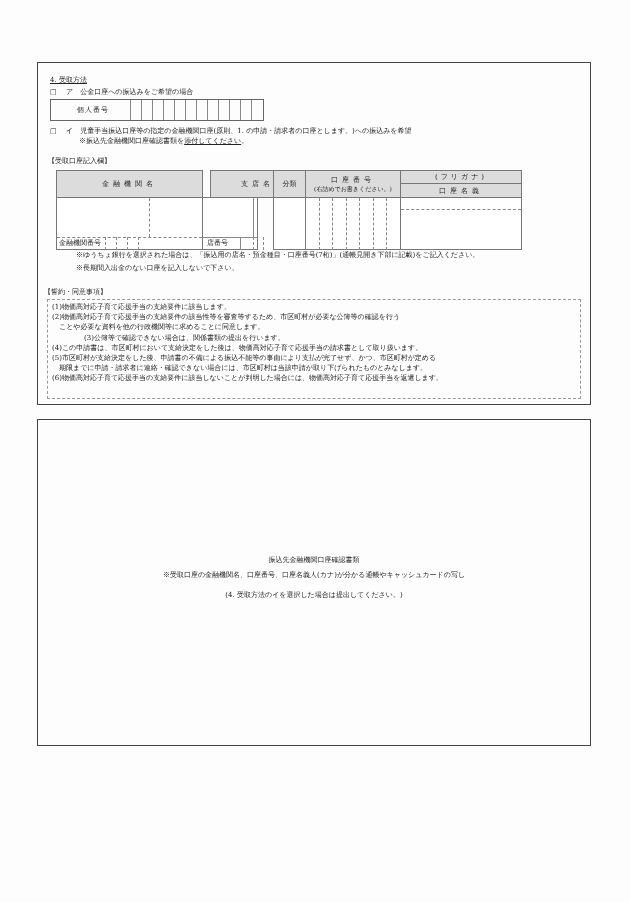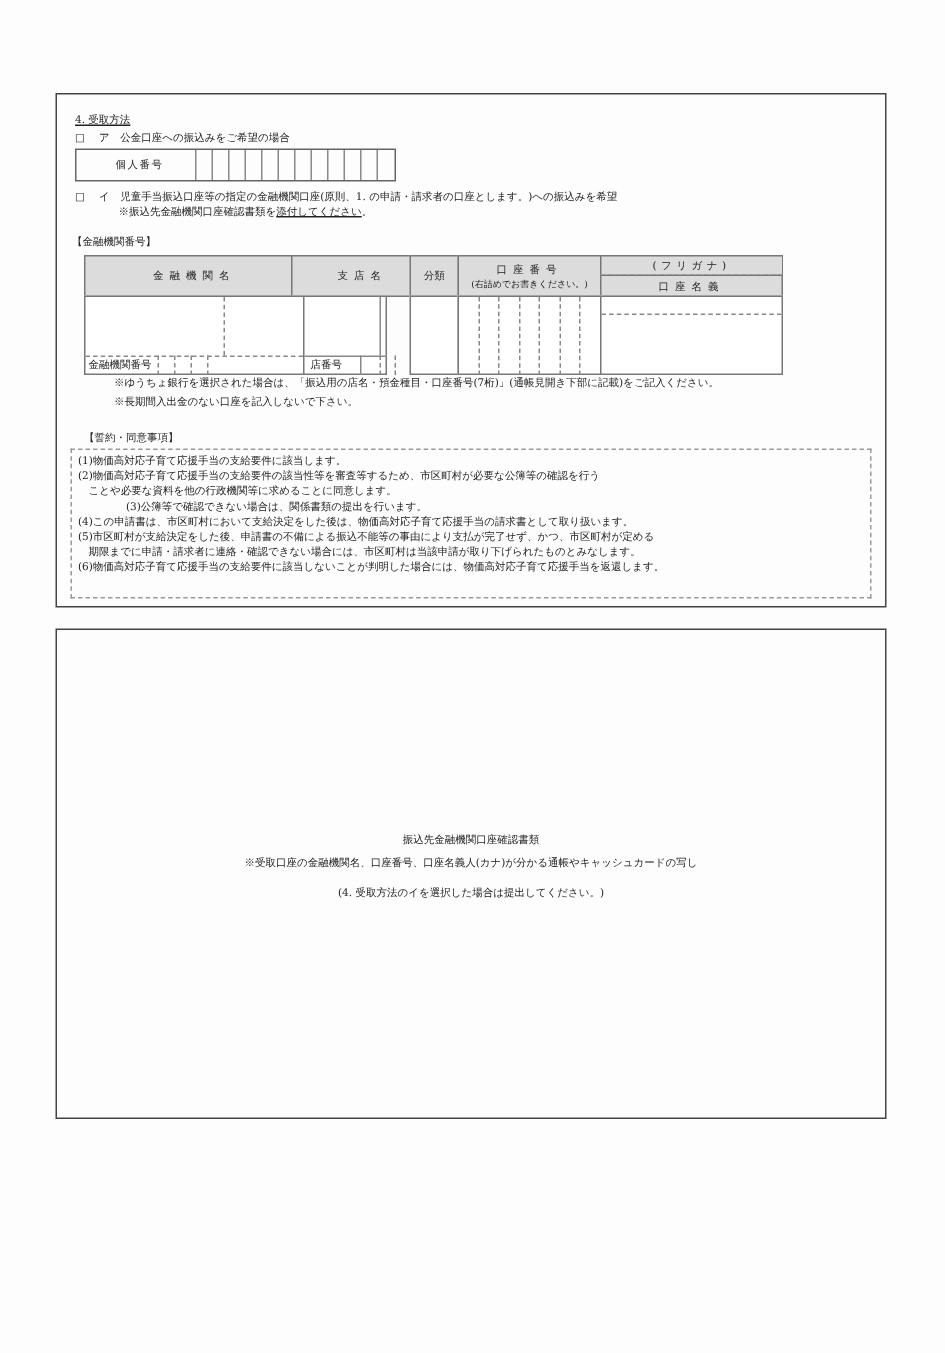--- a/index.html
+++ b/index.html
@@ -41,24 +41,24 @@
   <div class="cell" style="left:167px;"></div>
   <div class="cell" style="left:178px;"></div>
   <div class="cell" style="left:189px;"></div>
   <div class="cell" style="left:200px;"></div>
 </div>
 
 <div class="t" style="left:50px;top:127px;">□</div>
 <div class="t" style="left:66px;top:127px;">イ　児童手当振込口座等の指定の金融機関口座(原則、1. の申請・請求者の口座とします。)への振込みを希望</div>
 <div class="t" style="left:79px;top:137px;"><span>※振込先金融機関口座確認書類を</span><span class="u">添付してください</span><span>。</span></div>
 
-<div class="t" style="left:48px;top:157px;">【金融機関番号】</div>
+<div class="t" style="left:48px;top:157px;">【受取口座記入欄】</div>
 
 <div class="hdr" style="left:56px;top:170px;width:147px;height:28px;">金融機関名</div>
-<div class="hdr" style="left:194px;top:170px;width:95px;height:28px;text-align:center;">支店名</div>
+<div class="hdr" style="left:210px;top:170px;width:95px;height:28px;text-align:center;">支店名</div>
 <div class="hdr" style="left:273px;top:170px;width:33px;height:28px;letter-spacing:0;">分類</div>
 <div class="hdr" style="left:305px;top:170px;width:96px;height:28px;flex-direction:column;letter-spacing:0;">
   <span style="letter-spacing:4px;">口座番号</span>
   <span style="font-size:6px;">(右詰めでお書きください。)</span>
 </div>
 <div class="hdr" style="left:400px;top:170px;width:122px;height:14px;letter-spacing:3px;border-bottom:1px dashed #777;">(フリガナ)</div>
 <div class="hdr" style="left:400px;top:183px;width:122px;height:15px;">口座名義</div>
 
 <div class="bodycell" style="left:56px;top:197px;width:147px;height:53px;">
   <div class="dcell" style="left:92px;top:0;height:39px;"></div>
@@ -86,21 +86,21 @@
   <div class="dcell" style="left:67px;top:0;height:52px;"></div>
   <div class="dcell" style="left:80px;top:0;height:52px;"></div>
 </div>
 <div class="bodycell" style="left:400px;top:197px;width:122px;height:53px;">
   <div style="position:absolute;left:0;right:0;top:11px;border-top:1px dashed #888;"></div>
 </div>
 
 <div class="t" style="left:76px;top:251px;">※ゆうちょ銀行を選択された場合は、「振込用の店名・預金種目・口座番号(7桁)」(通帳見開き下部に記載)をご記入ください。</div>
 <div class="t" style="left:76px;top:264px;">※長期間入出金のない口座を記入しないで下さい。</div>
 
-<div class="t" style="left:44px;top:288px;margin-left:12px;">【誓約・同意事項】</div>
+<div class="t" style="left:44px;top:288px;">【誓約・同意事項】</div>
 <div class="dotbox" style="left:47px;top:299px;width:534px;height:100px;">
   <div class="t" style="left:4px;top:3px;">(1)物価高対応子育て応援手当の支給要件に該当します。</div>
   <div class="t" style="left:4px;top:13px;">(2)物価高対応子育て応援手当の支給要件の該当性等を審査等するため、市区町村が必要な公簿等の確認を行う</div>
   <div class="t" style="left:4px;top:23px;">　ことや必要な資料を他の行政機関等に求めることに同意します。</div>
   <div class="t" style="left:4px;top:34px;padding-left:32px;">(3)公簿等で確認できない場合は、関係書類の提出を行います。</div>
   <div class="t" style="left:4px;top:44px;text-align:right;">(4)この申請書は、市区町村において支給決定をした後は、物価高対応子育て応援手当の請求書として取り扱います。</div>
   <div class="t" style="left:4px;top:54px;">(5)市区町村が支給決定をした後、申請書の不備による振込不能等の事由により支払が完了せず、かつ、市区町村が定める</div>
   <div class="t" style="left:4px;top:64px;">　期限までに申請・請求者に連絡・確認できない場合には、市区町村は当該申請が取り下げられたものとみなします。</div>
   <div class="t" style="left:4px;top:74px;">(6)物価高対応子育て応援手当の支給要件に該当しないことが判明した場合には、物価高対応子育て応援手当を返還します。</div>
 </div>

